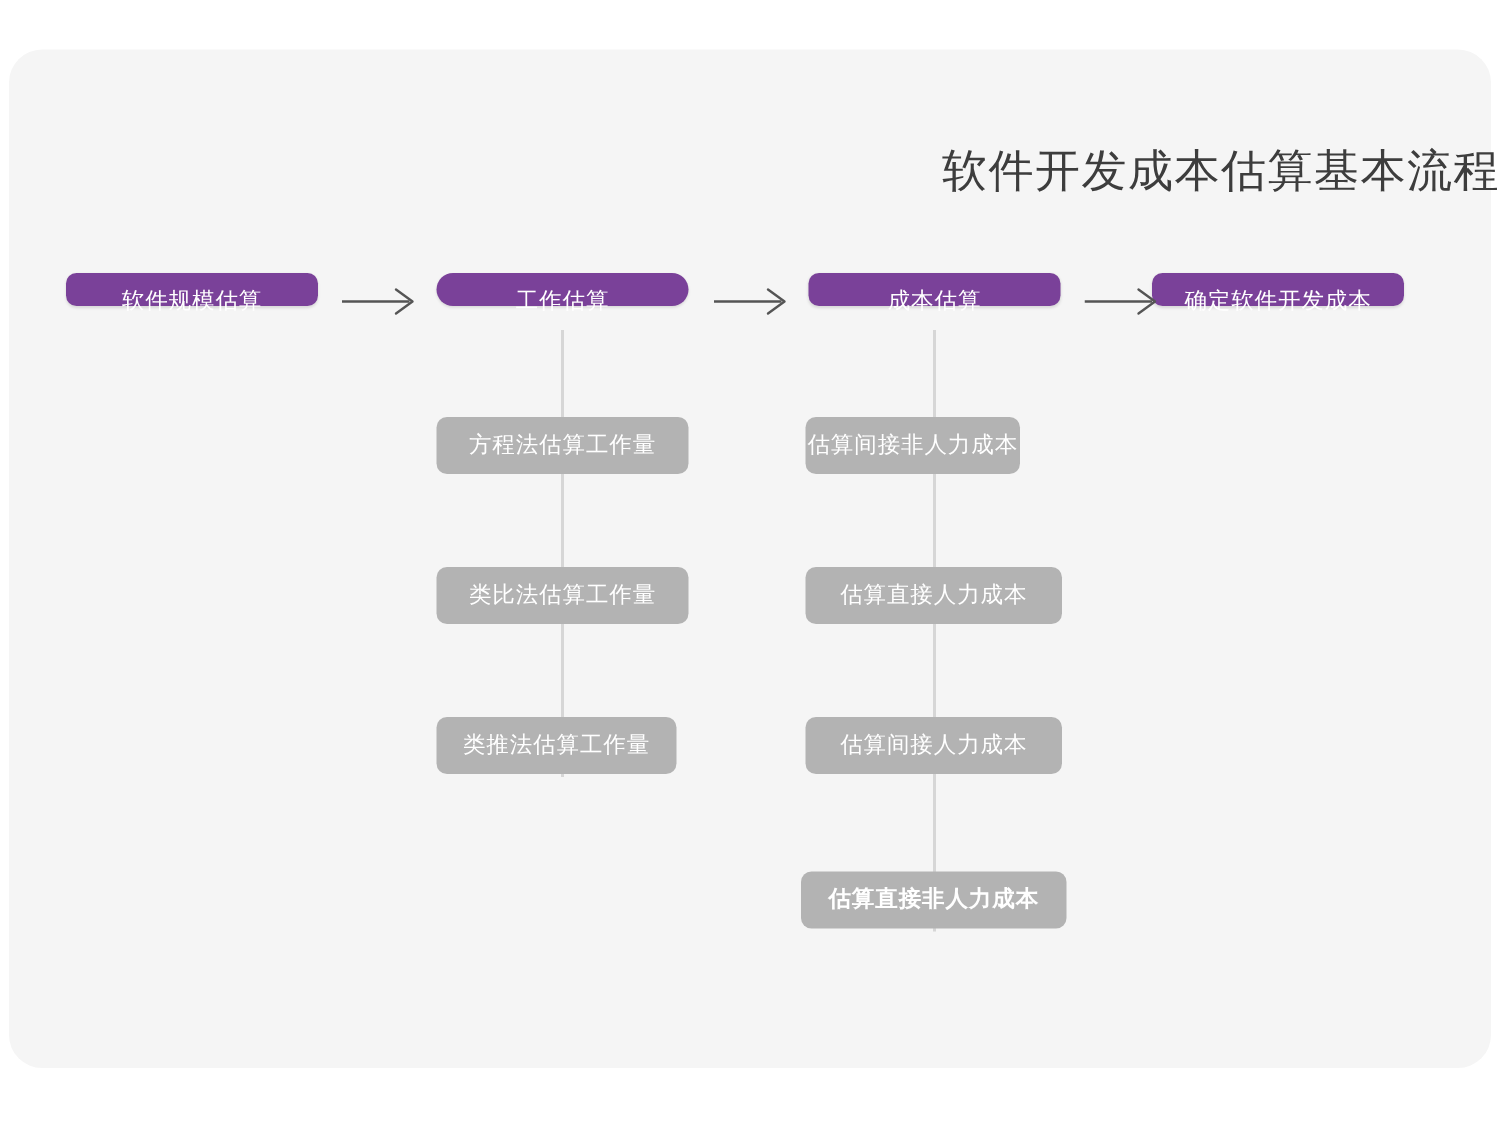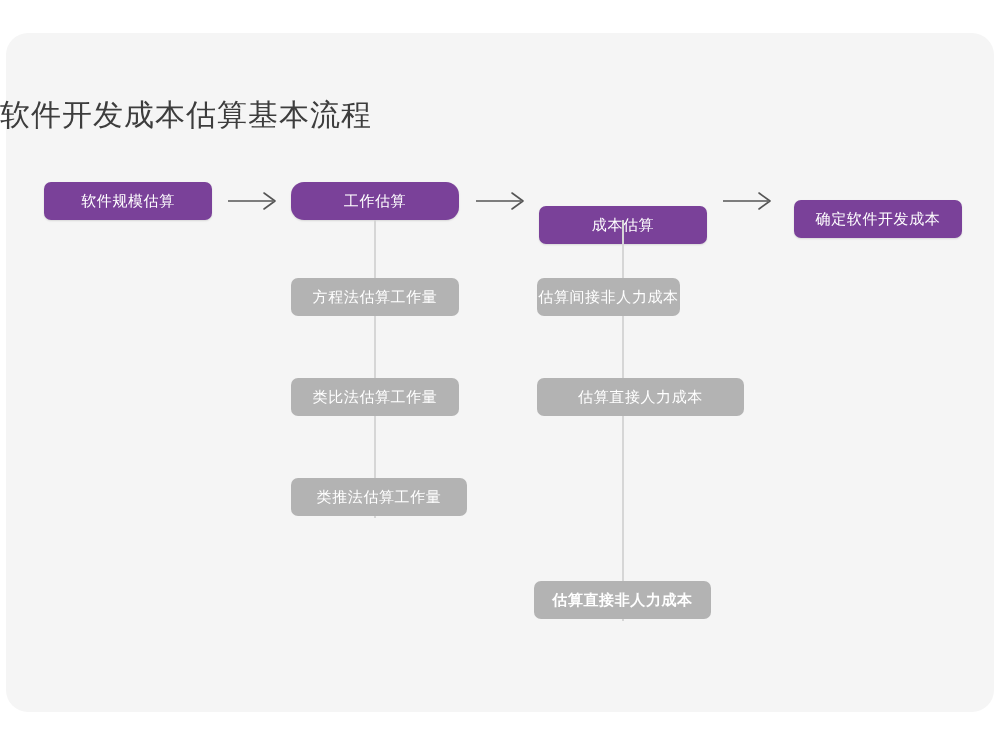--- a/index.html
+++ b/index.html
@@ -31,33 +31,33 @@
     background: #f5f5f5;
     border-radius: 22px;
   }
 
   
   .diagram-title {
     position: absolute;
     left: 0;
     top: 94px;
     width: 1000px;
-    text-align: left;
+    text-align: right;
     font-size: 30px;
     line-height: 42px;
     color: #3d3d3d;
     letter-spacing: 1px;
     font-weight: 400;
     white-space: nowrap;
   }
 
   
   .node-primary {
     position: absolute;
-    height: 38px;
+    height: 22px;
     background: #7a4199;
     border-radius: 7px;
     color: #ffffff;
     font-size: 15px;
     line-height: 38px;
     text-align: center;
     letter-spacing: 0.6px;
     box-sizing: border-box;
     white-space: nowrap;
     box-shadow: 0 1px 2px rgba(0,0,0,0.12);
@@ -99,23 +99,23 @@
 <div id="canvas">
 
   <div class="card"></div>
 
   <div class="diagram-title">软件开发成本估算基本流程</div>
 
   <div class="node-primary" style="left:44px; top:182px; width:168px;">软件规模估算</div>
 
   <div class="node-primary" style="left:291px; top:182px; width:168px;border-radius:13px;">工作估算</div>
 
-  <div class="node-primary" style="left:539px; top:182px; width:168px;margin-top:24px;">成本估算</div>
+  <div class="node-primary" style="left:539px; top:182px; width:168px;">成本估算</div>
 
-  <div class="node-primary" style="left:794px; top:182px; width:168px;margin-top:18px;">确定软件开发成本</div>
+  <div class="node-primary" style="left:768px; top:182px; width:168px;">确定软件开发成本</div>
 
   <div class="connector-arrow" style="left:228px; top:190px; width:52px;">
     <svg width="52" height="22" viewBox="0 0 52 22">
       <line x1="0" y1="11" x2="45" y2="11" stroke="#555555" stroke-width="1.6"></line>
       <polyline points="36,3 47,11 36,19" fill="none" stroke="#555555" stroke-width="1.6" stroke-linecap="round" stroke-linejoin="round"></polyline>
     </svg>
   </div>
 
   <div class="connector-arrow" style="left:476px; top:190px; width:52px;">
     <svg width="52" height="22" viewBox="0 0 52 22">
@@ -130,24 +130,25 @@
       <polyline points="36,3 47,11 36,19" fill="none" stroke="#555555" stroke-width="1.6" stroke-linecap="round" stroke-linejoin="round"></polyline>
     </svg>
   </div>
 
   <div class="connector-vertical" style="left:374px; top:220px; height:298px;"></div>
 
   <div class="node-secondary" style="left:291px; top:378px; width:168px;">类比法估算工作量</div>
 
   <div class="node-secondary" style="left:291px; top:278px; width:168px;">方程法估算工作量</div>
 
-  <div class="node-secondary" style="left:291px; top:478px; width:176px;font-family:Liberation Serif, serif;">类推法估算工作量</div>
+  <div class="node-secondary" style="left:291px; top:478px; width:160px;font-family:Liberation Serif, serif;">类推法估算工作量</div>
 
   <div class="connector-vertical" style="left:622px; top:220px; height:401px;"></div>
 
   <div class="node-secondary" style="left:537px; top:278px; width:143px;">估算间接非人力成本</div>
 
-  <div class="node-secondary" style="left:537px; top:378px; width:207px;">估算直接人力成本</div>
+  <div class="node-secondary" style="left:537px; top:378px; width:171px;">估算直接人力成本</div>
 
+  <div class="node-secondary" style="left:537px; top:478px; width:171px;">估算间接人力成本</div>
 
   <div class="node-secondary" style="left:534px; top:581px; width:177px;font-weight:bold;">估算直接非人力成本</div>
 
 </div>
 
 </body></html>

